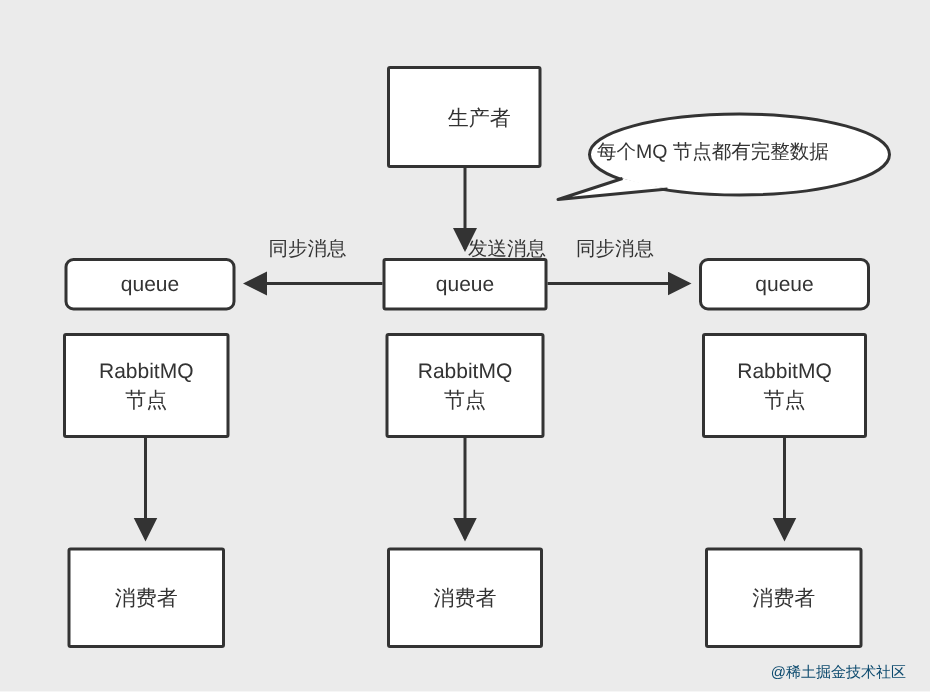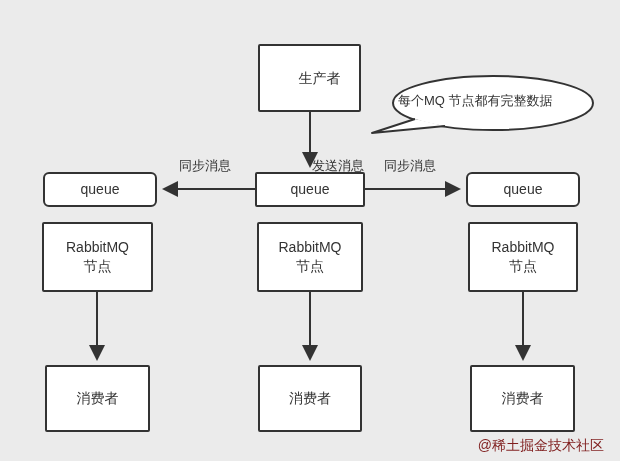--- a/index.html
+++ b/index.html
@@ -43,22 +43,22 @@
     top: 92px;
     width: 192px;
     text-align: left;
     color: #333333;
     font-size: 13px;
   }
   .watermark {
     position: absolute;
     right: 16px;
     bottom: 6px;
-    color: #7f1d1d;
-    font-size: 14px;
+    color: #0c4a6e;
+    font-size: 10px;
   }
   svg.overlay {
     position: absolute;
     left: 0;
     top: 0;
     pointer-events: none;
   }
 
   
   .producer       { left: 258px; top: 44px;  width: 103px; height: 68px; padding-left: 20px; }

